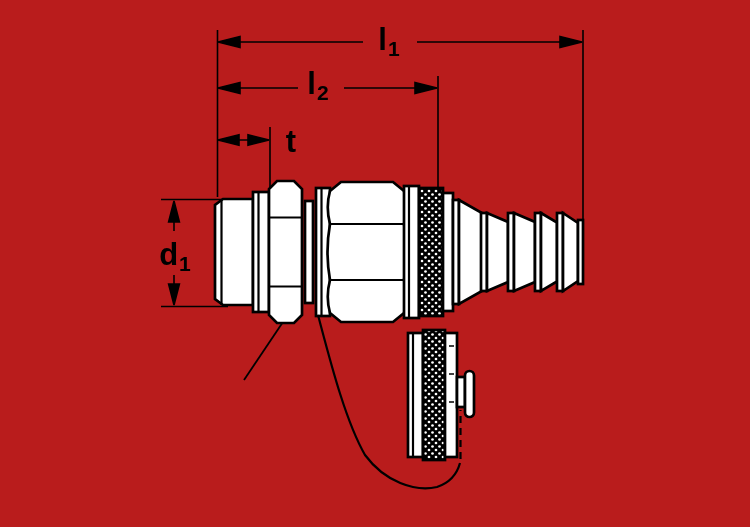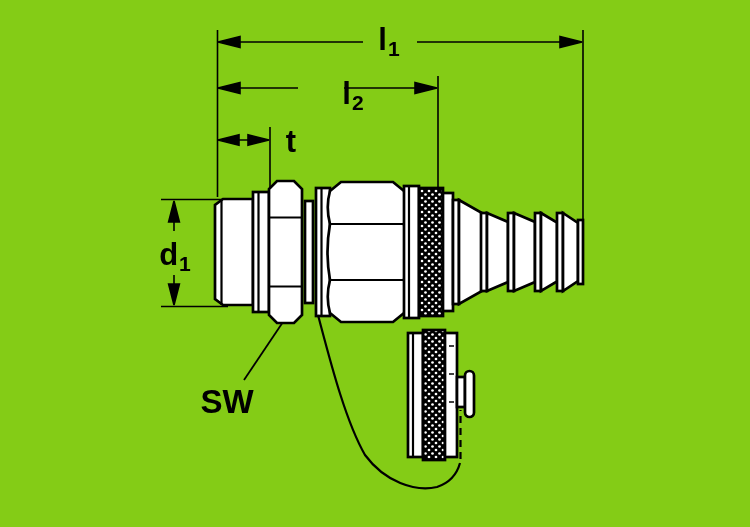--- a/index.html
+++ b/index.html
@@ -1,20 +1,20 @@
 <!DOCTYPE html>
 <html><head>
 <meta charset="utf-8">
 <style>
   html, body { margin: 0; padding: 0; background: #ffffff; }
   .canvas {
     position: relative;
     width: 750px;
     height: 527px;
-    background: #84cc16;
+    background: #b91c1c;
     overflow: hidden;
     font-family: "Liberation Sans", sans-serif;
   }
   .canvas svg { position: absolute; left: 0; top: 0; }
   .dim-label {
     position: absolute;
     transform: translate(-50%, -50%);
     font-family: "Liberation Sans", sans-serif;
     font-weight: 700;
     font-size: 31px;
@@ -22,21 +22,21 @@
     line-height: 1;
     white-space: nowrap;
     user-select: none;
   }
   .dim-label sub {
     font-size: 0.68em;
     vertical-align: -0.28em;
     margin-left: 1px;
   }
   .lbl-l1 { left: 389px; top: 41px; }
-  .lbl-l2 { left: 318px; top: 95px; margin-left: 35px; }
+  .lbl-l2 { left: 318px; top: 85px; }
   .lbl-t  { left: 291px; top: 141px; }
   .lbl-d1 { left: 175px; top: 256px; }
   .lbl-sw { left: 227px; top: 401px; font-size: 33px; }
 </style>
 </head>
 <body>
 
 <div class="canvas">
 
   <svg width="750" height="527" viewBox="0 0 750 527">
@@ -172,15 +172,14 @@
   </svg>
 
   <div class="dim-label lbl-l1"><span>l</span><sub>1</sub></div>
 
   <div class="dim-label lbl-l2"><span>l</span><sub>2</sub></div>
 
   <div class="dim-label lbl-t"><span>t</span></div>
 
   <div class="dim-label lbl-d1"><span>d</span><sub>1</sub></div>
 
-  <div class="dim-label lbl-sw"><span>SW</span></div>
 
 </div>
 
 </body></html>

